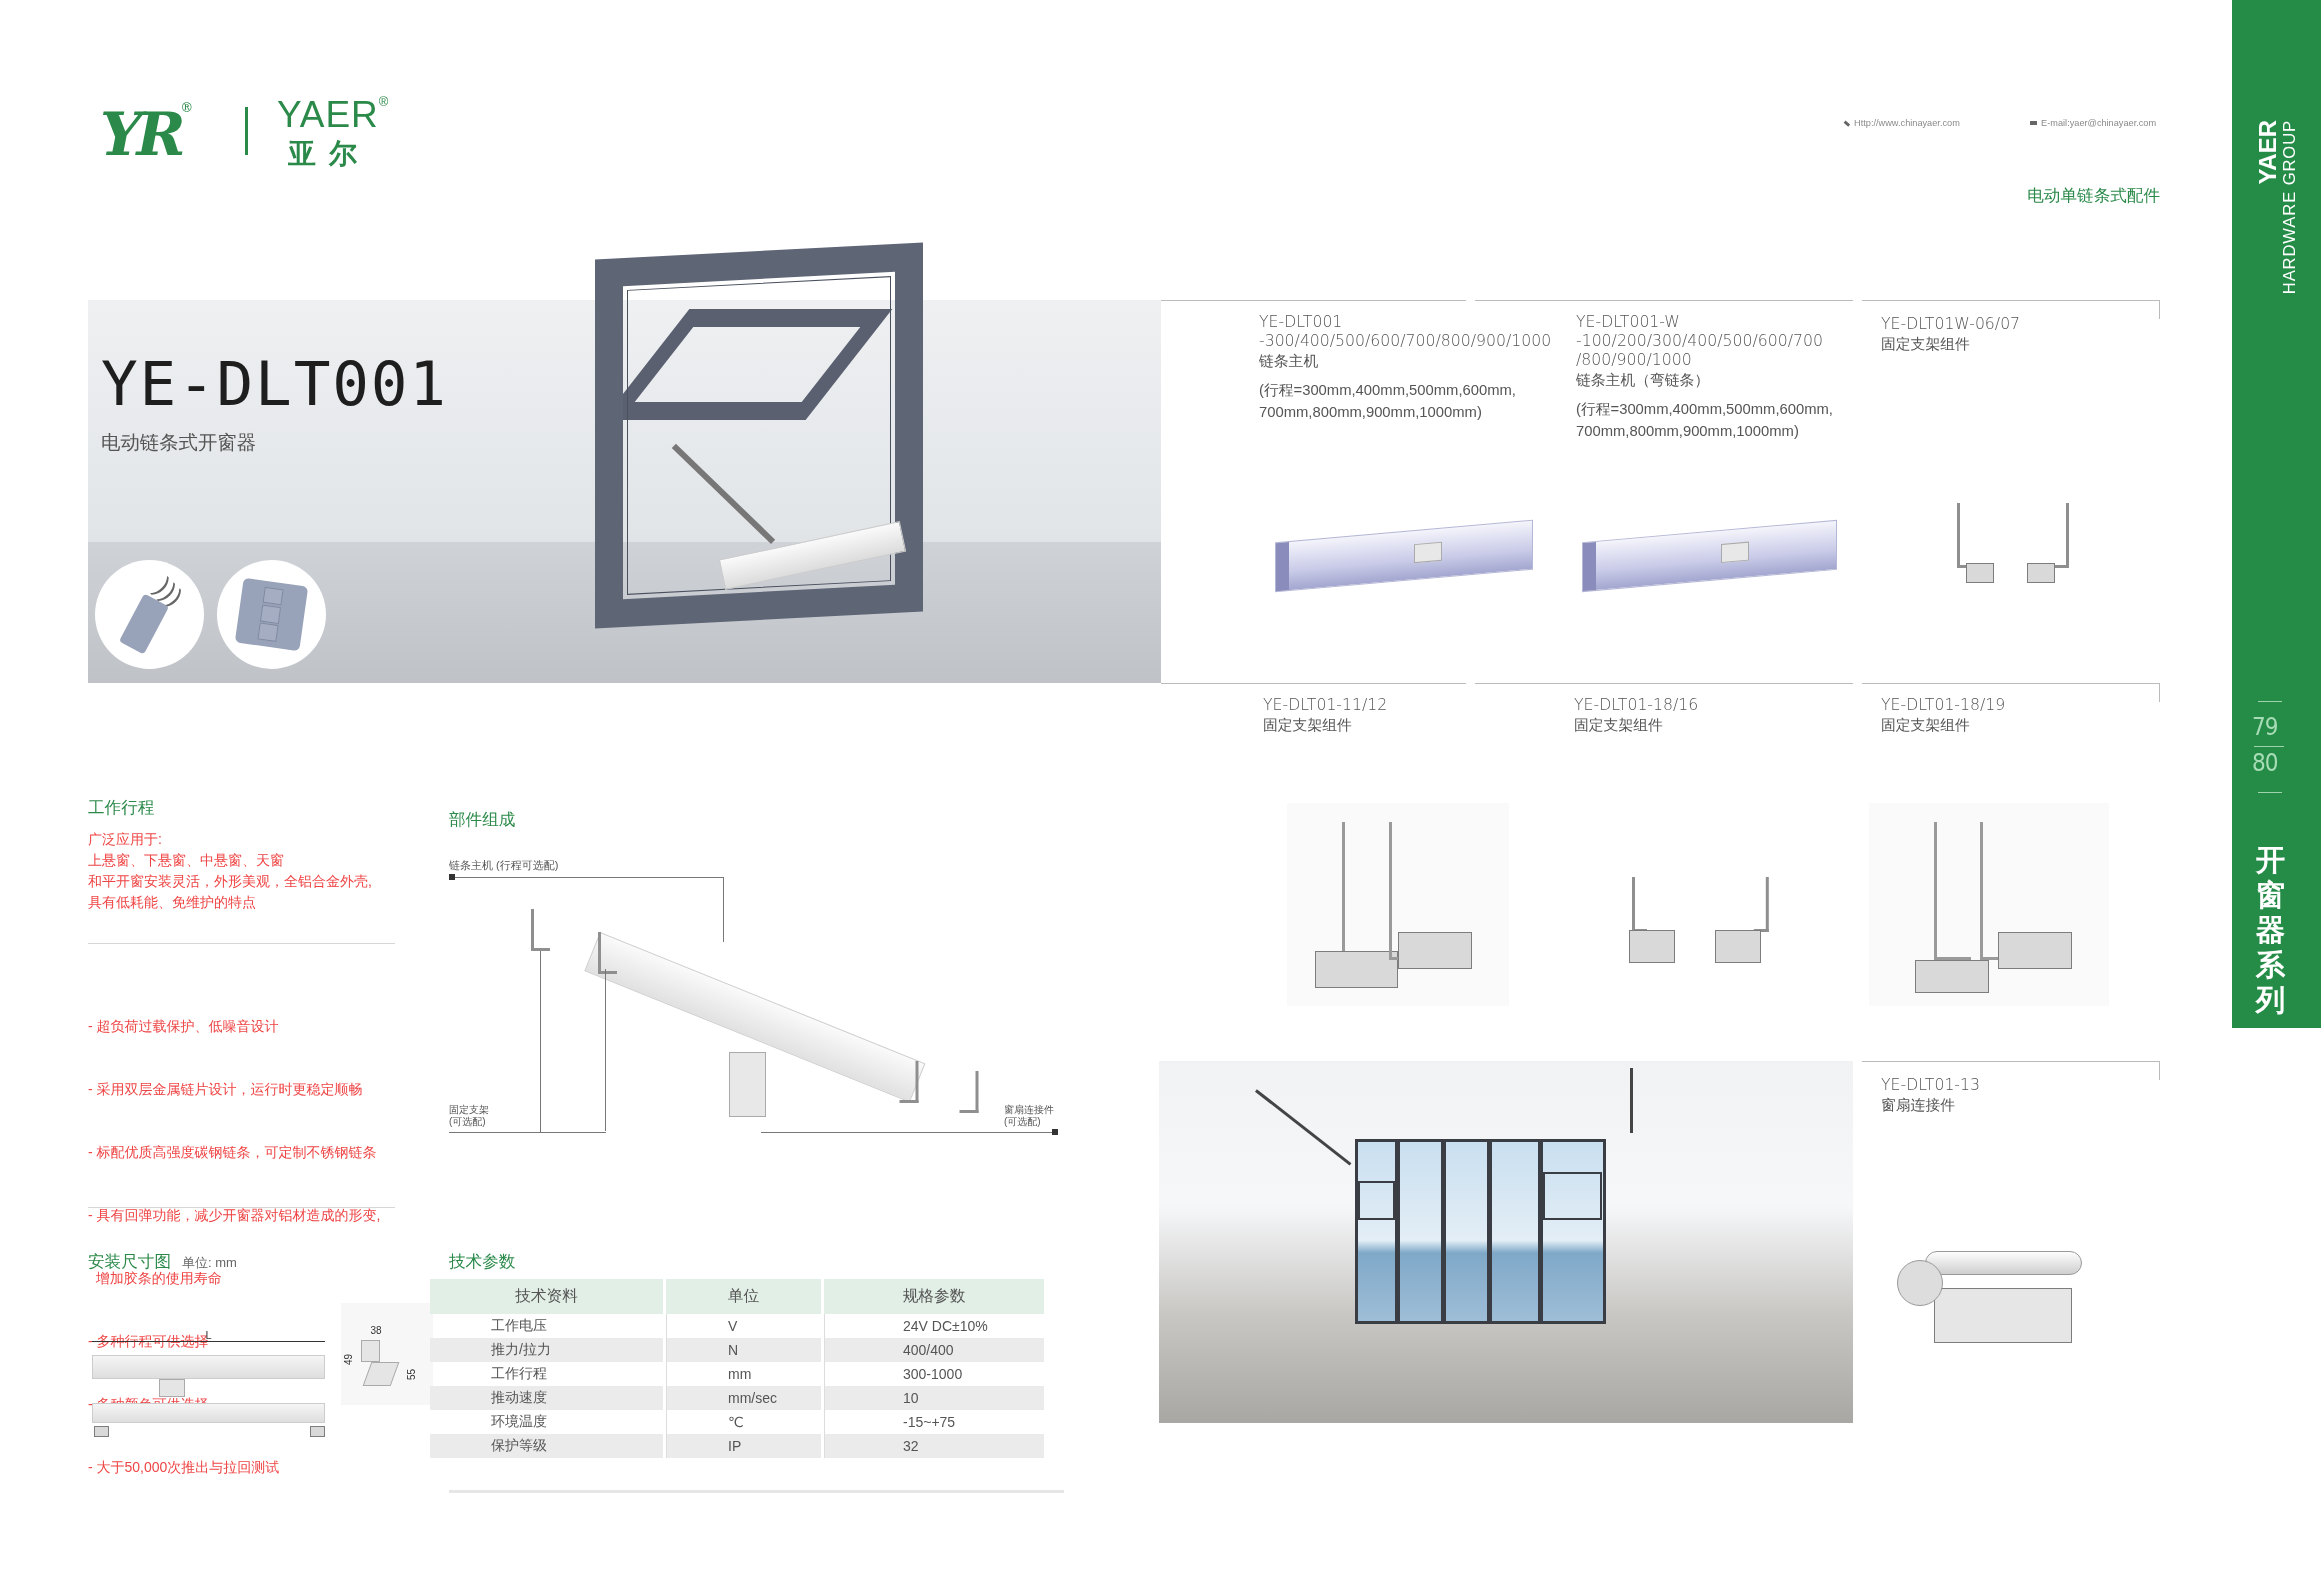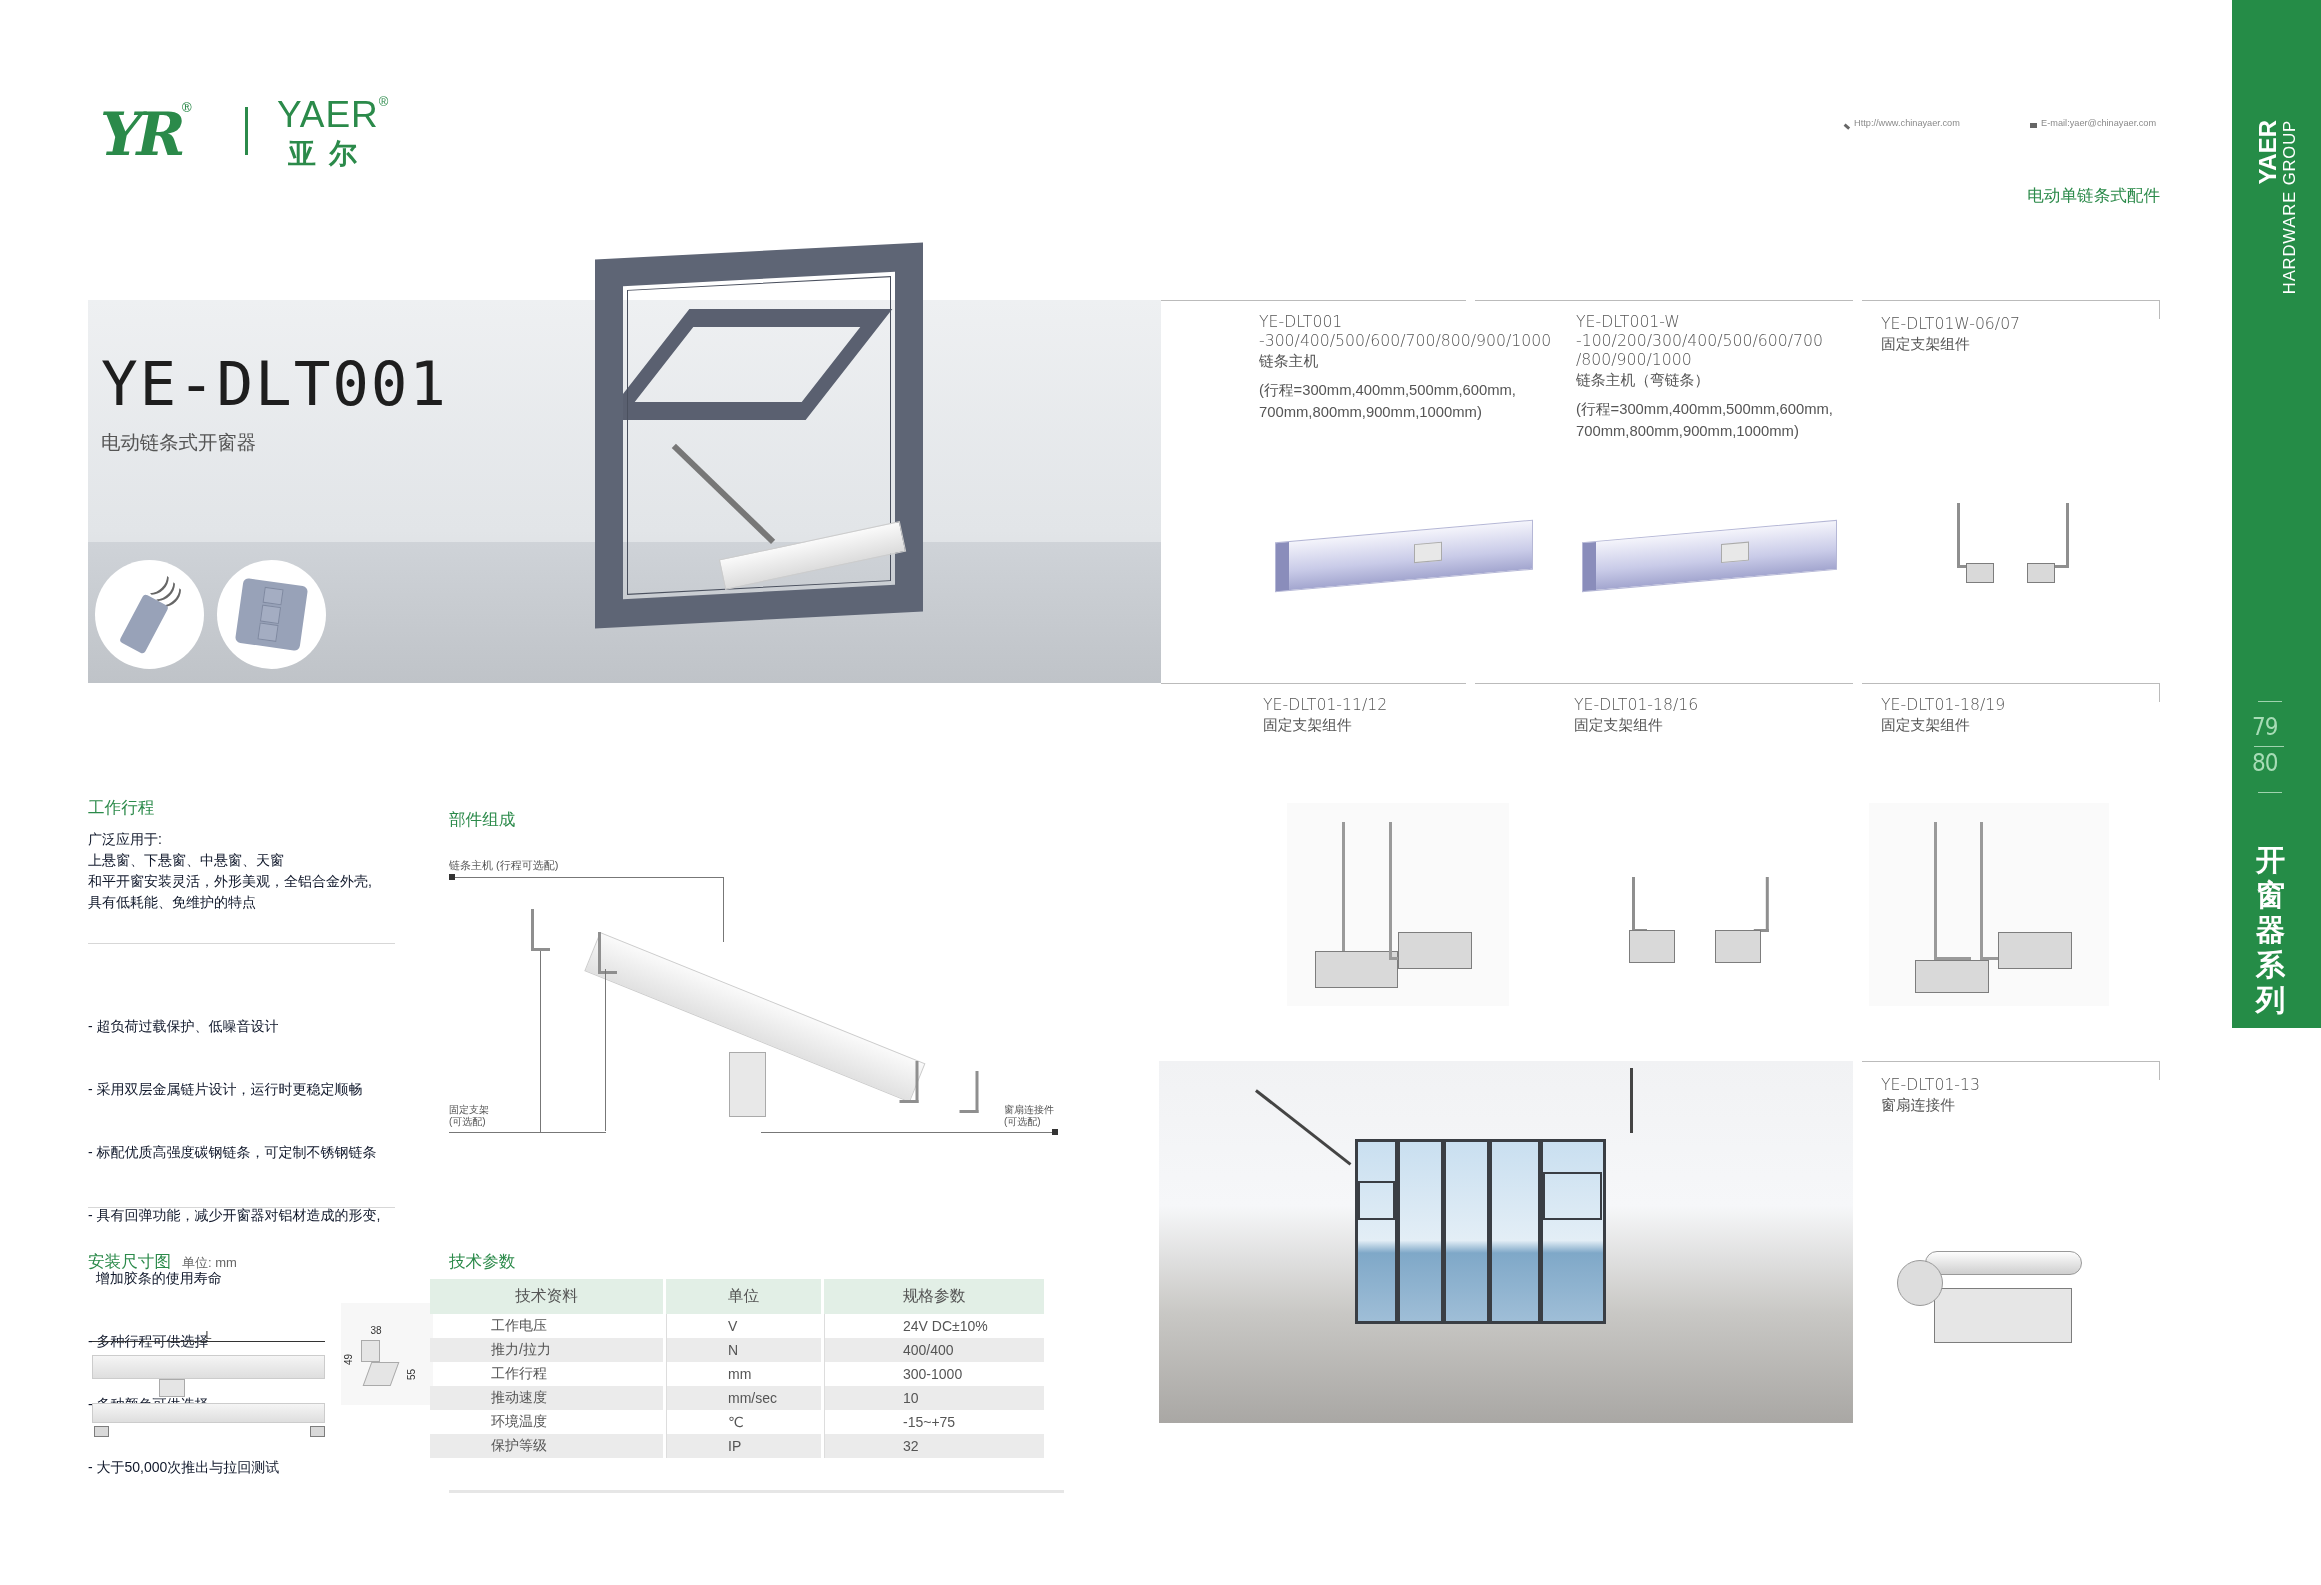--- a/index.html
+++ b/index.html
@@ -6,21 +6,21 @@
   html,body{width:2321px;height:1586px;background:#ffffff;overflow:hidden}
   body{position:relative;font-family:"Liberation Sans","DejaVu Sans",sans-serif;color:#555}
   .abs{position:absolute}
   
   .logo-script{left:100px;top:100px;font-family:"DejaVu Serif",serif;font-style:italic;font-size:59px;color:#2b8a4a;letter-spacing:-5.5px;font-weight:bold}
   .logo-reg{font-size:13px;vertical-align:top;letter-spacing:0;font-style:normal;font-weight:normal}
   .logo-sep{left:245px;top:107px;width:2.8px;height:48px;background:#2b8a4a}
   .logo-en{left:277px;top:94px;font-size:37px;color:#2b8a4a;letter-spacing:0.9px;font-weight:300}
   .logo-cn{left:288px;top:135px;font-size:28px;color:#2b8a4a;letter-spacing:13px;font-weight:bold}
   
-  .contact{top:118px;font-size:9.2px;color:#8a8a8a;display:flex;align-items:flex-end;gap:4.6px}
+  .contact{top:118px;font-size:9.2px;color:#8a8a8a;display:flex;align-items:center;gap:4.6px}
   .contact .ic{display:inline-block;width:6.5px;height:4.6px;background:#666}
   .section-title-top{right:162px;top:185px;font-size:16.6px;color:#2b8a4a}
   
   .band{left:2232px;top:0;width:90px;height:1028px;background:#258c47}
   .band-v{position:absolute;writing-mode:vertical-rl;transform:rotate(180deg);color:#fff}
   .band-yaer{left:22px;top:120px;font-size:24px;font-weight:bold}
   .band-group{left:48px;top:120px;font-size:16.6px;letter-spacing:0.9px}
   .band-line{position:absolute;left:26px;width:24px;height:0.9px;background:#9fd3ae}
   .band-num{position:absolute;left:20px;font-size:24px;color:#a7dcb6;font-family:"DejaVu Sans Condensed","DejaVu Sans",sans-serif;letter-spacing:-0.9px}
   .band-series{position:absolute;left:20px;top:842px;width:37px;font-size:29.5px;font-weight:bold;color:#fff;line-height:35px;text-align:center}
@@ -45,21 +45,21 @@
   .cell-tick{width:0.9px;height:18.5px;background:#bbb}
   .code{font-size:15.7px;color:#555;font-family:"DejaVu Sans",sans-serif;font-weight:300}
   .desc{font-size:14.8px;color:#555;line-height:22px}
   .chain{height:50px;background:linear-gradient(#f4f4fb,#c9cbe8 60%,#a3a6cf);border:0.9px solid #b5b7d6;transform:skewY(-5deg)}
   .chain .clip{position:absolute;left:138px;top:13px;width:28px;height:18.5px;background:#e8e8e8;border:0.9px solid #aaa}
   .chain .cap{position:absolute;left:0;top:0;width:13px;height:100%;background:#8a8dbb}
   .bracket{border:3.7px solid #8f8f8f;border-top:none;border-right:none;background:transparent}
   .plate{background:#d9d9d9;border:1.8px solid #7d7d7d}
   
   .sec-title{font-size:16.6px;color:#2b8a4a}
-  .body-text{font-size:14px;color:#0f172a;line-height:21px}
+  .body-text{font-size:14px;color:#ef4444;line-height:21px}
   .divider{height:0.9px;background:#d7d7d7}
   
   table.spec{border-collapse:separate;border-spacing:3.7px 0;font-size:14px;color:#555}
   table.spec th{background:#e2efe6;font-weight:normal;height:35px;font-size:15.7px;color:#555}
   table.spec td{height:24px;padding-left:0}
   table.spec tr:nth-child(even) td{background:#ebebeb}
   table.spec td.c{border-left:1.8px solid #ddd}
   
   .room{left:1159px;top:1061px;width:694px;height:362px;background:linear-gradient(180deg,#f1f2f4 0%,#f6f7f9 40%,#c8c7c4 70%,#a9a7a4 100%);overflow:hidden}
   .room-win{position:absolute;left:196px;top:78px;width:251px;height:185px;background:linear-gradient(180deg,#c9dff0 0%,#e3eef6 55%,#7fa8c8 62%,#9fbed7 100%);border:3.7px solid #3a3e44}

